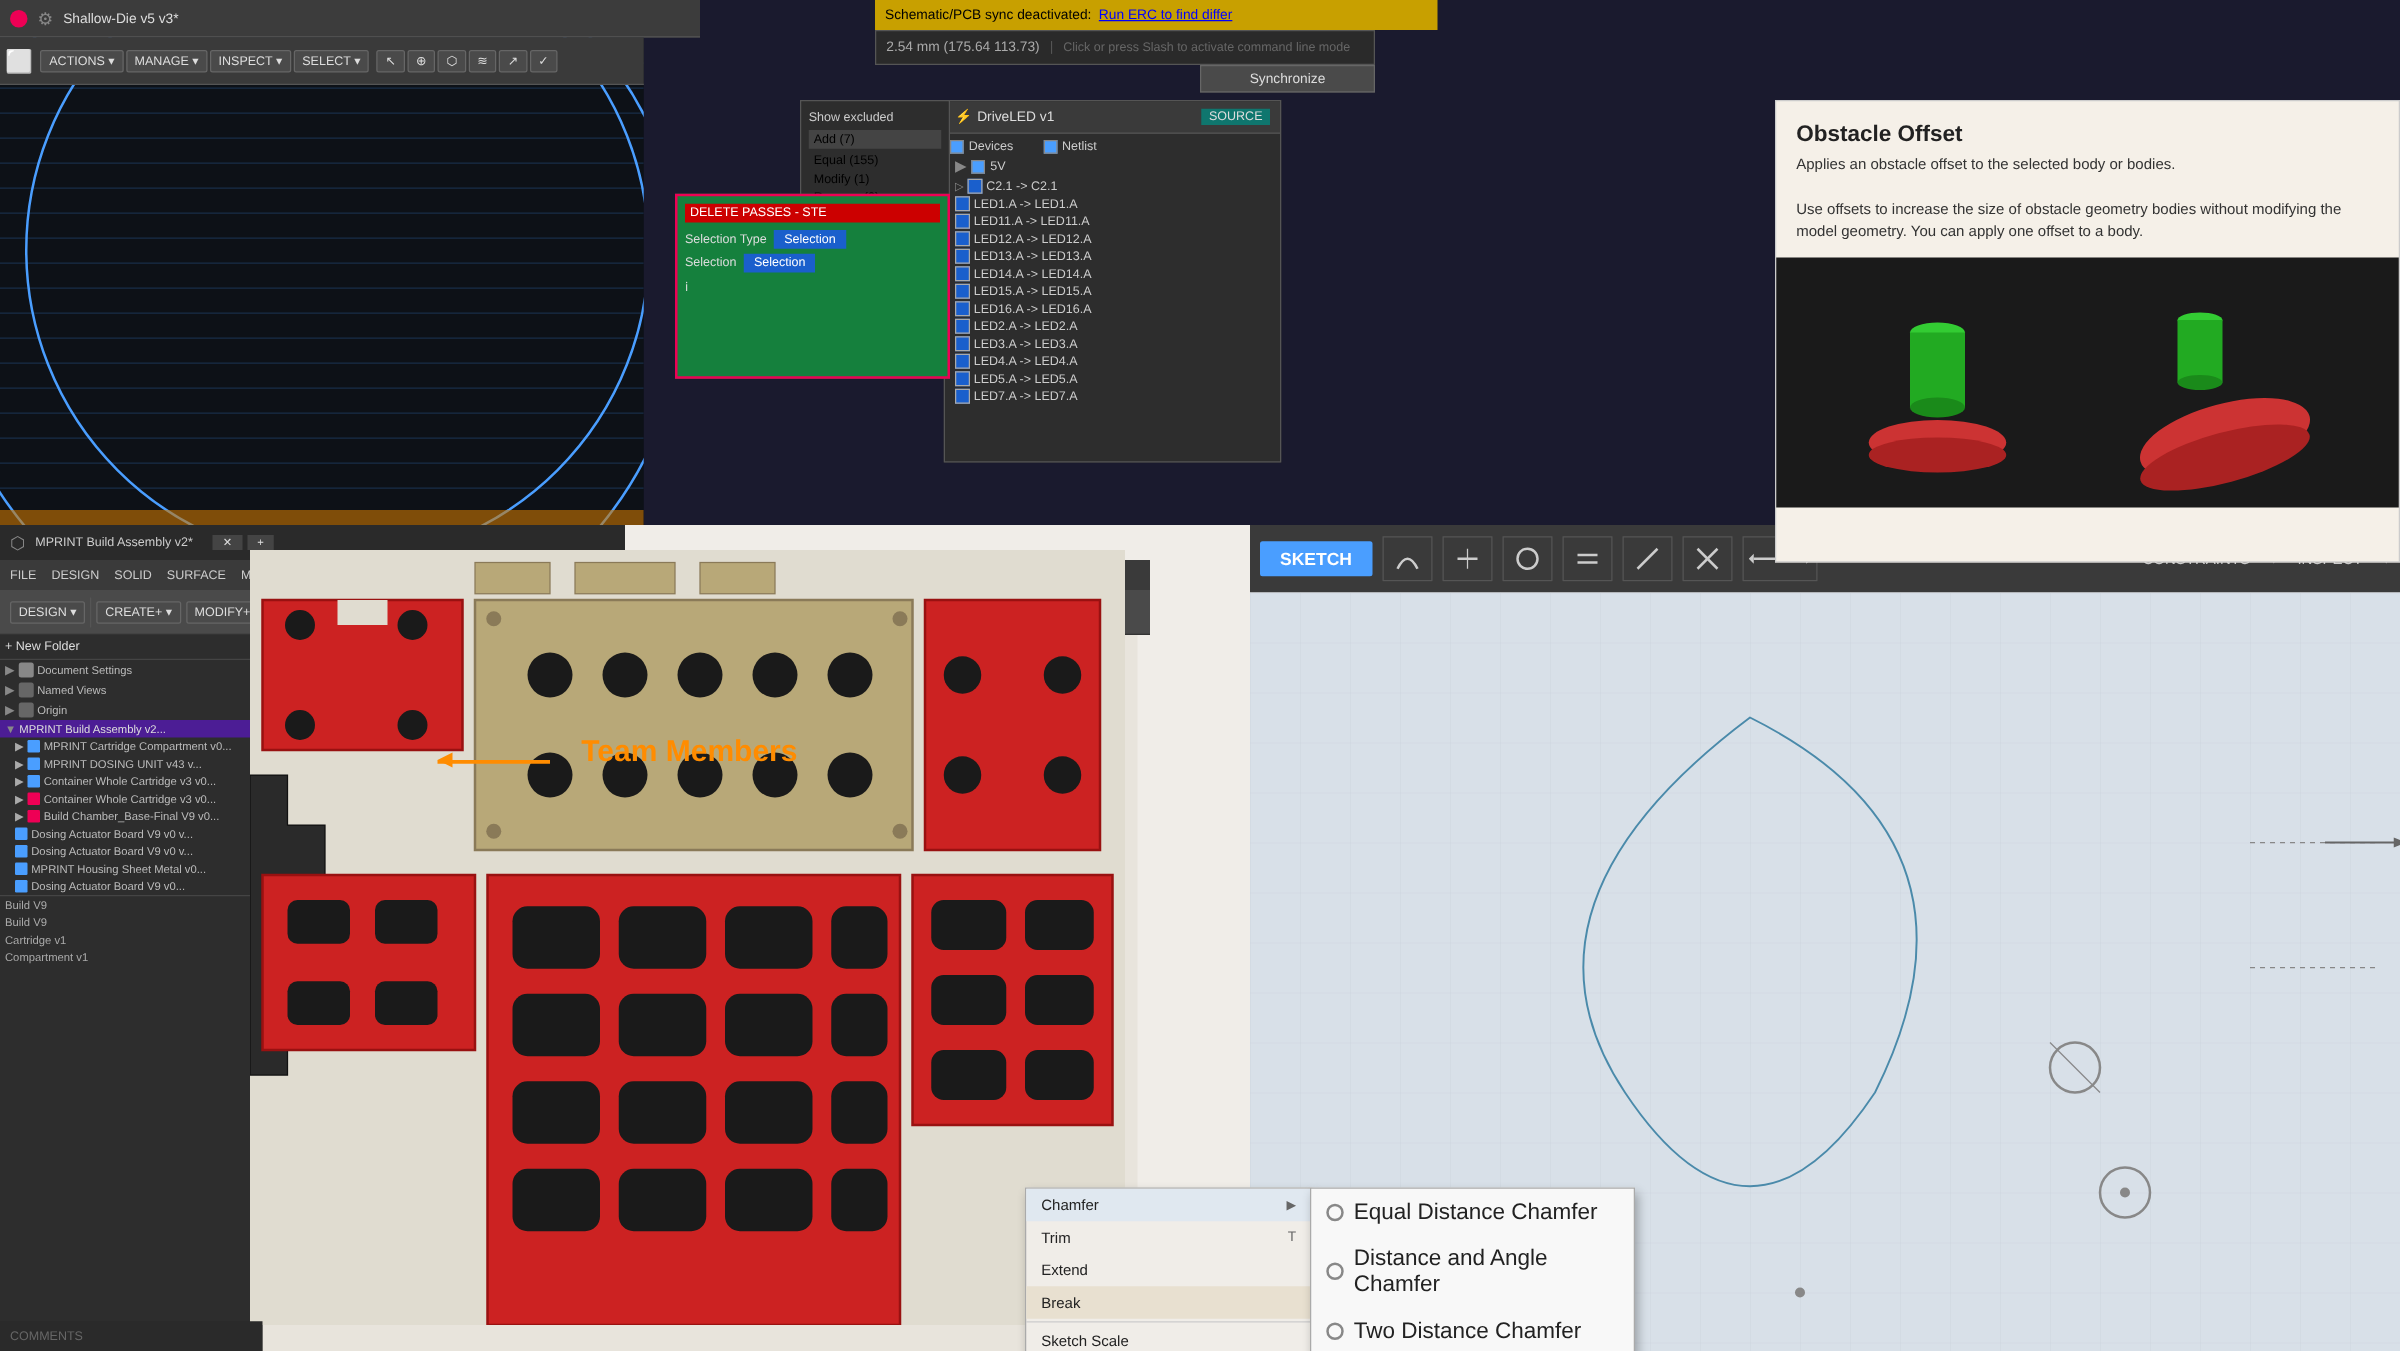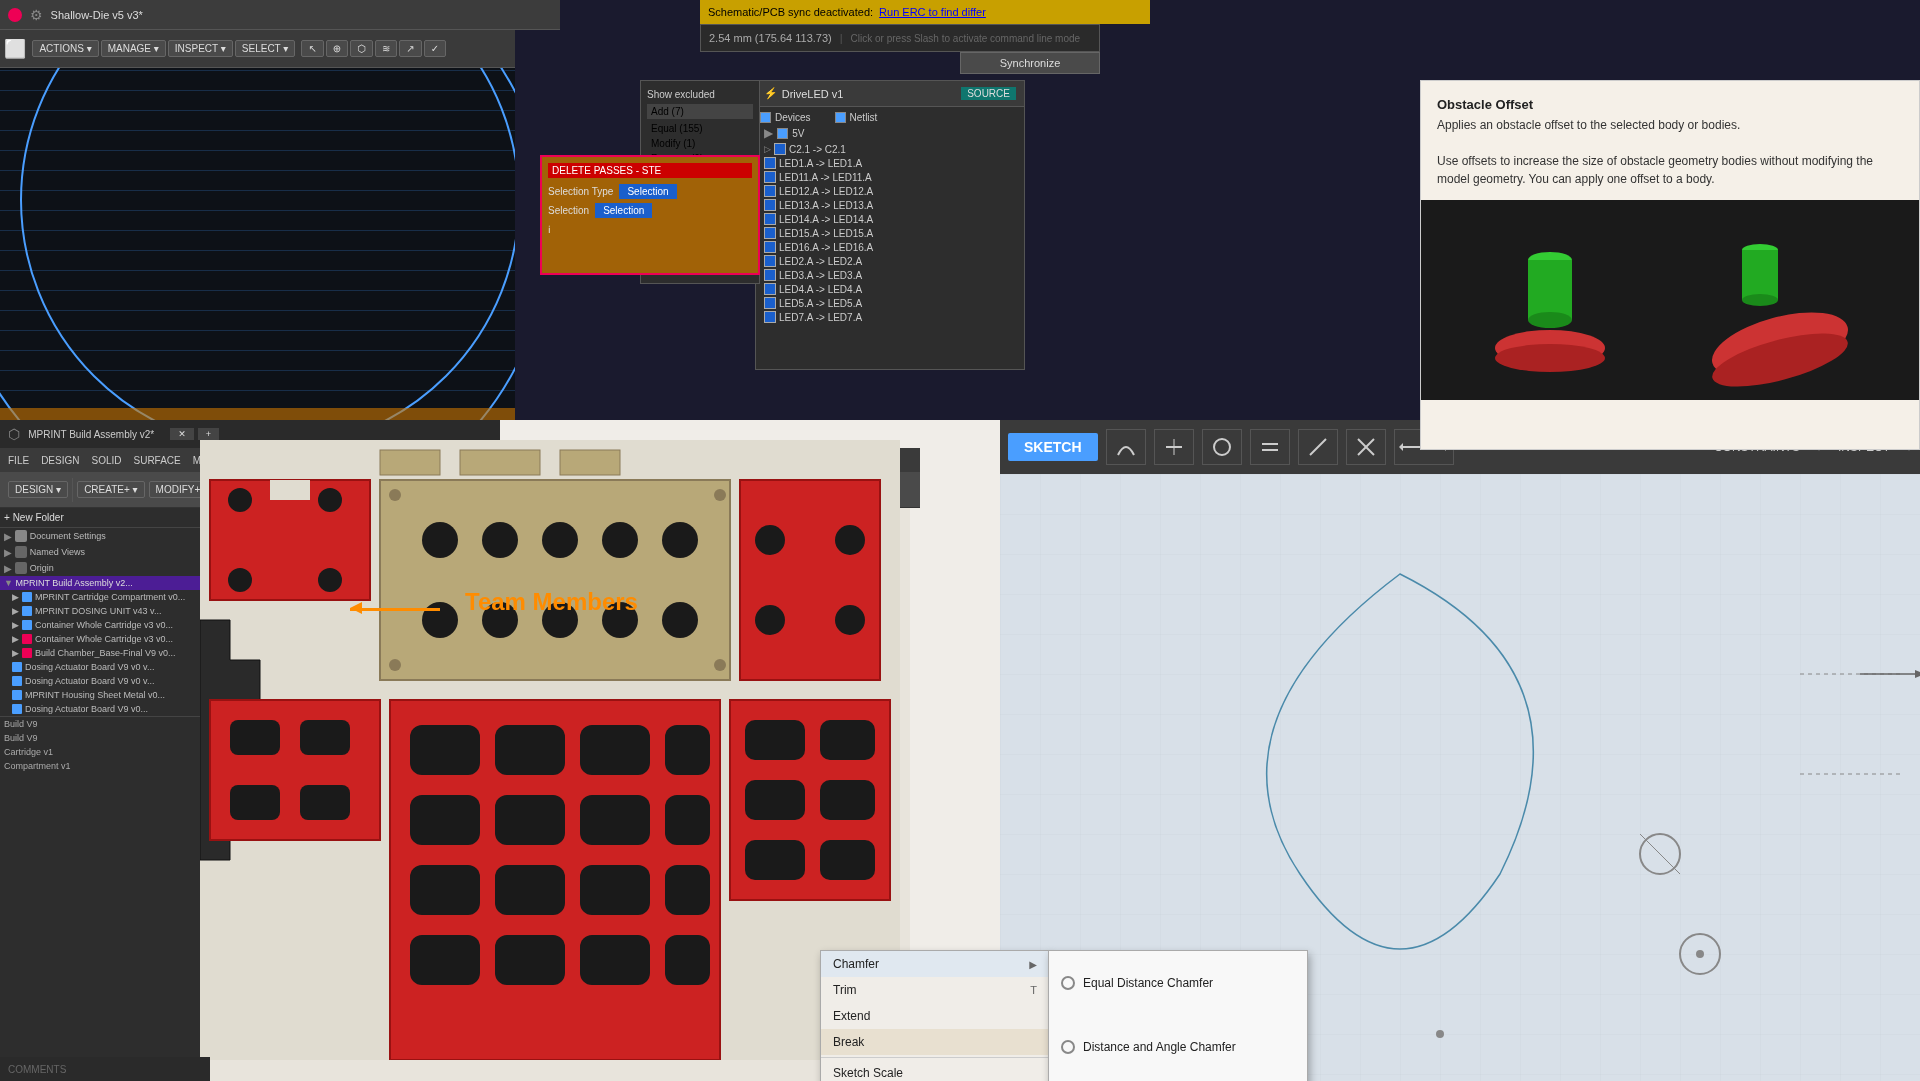--- a/index.html
+++ b/index.html
@@ -84,34 +84,34 @@
     }
     #driveled-content { padding: 4px; }
     .driveled-row { display: flex; align-items: center; gap: 4px; padding: 1px 0; font-size: 10px; color: #ccc; }
     .dled-check { width: 11px; height: 11px; background: #fff; border: 1px solid #888; }
     .dled-check.checked { background: #4a9eff; }
     .dled-item { display: flex; align-items: center; gap: 3px; padding: 1px 4px; }
     .dled-blue-sq { width: 12px; height: 12px; background: #1a5fcc; border: 1px solid #aaa; flex-shrink: 0; }
 
     
     #delete-passes {
-      position: absolute; top: 155px; left: 540px; width: 220px; height: 120px;
-      background: #a16207; border: 2px solid #e05; z-index: 20; padding: 6px;
+      position: absolute; top: 155px; left: 540px; width: 220px; height: 148px;
+      background: #15803d; border: 2px solid #e05; z-index: 20; padding: 6px;
     }
     #delete-passes-title { font-size: 10px; color: #fff; margin-bottom: 4px; background: #c00; padding: 2px 4px; }
     .dp-row { display: flex; align-items: center; gap: 6px; padding: 2px 0; font-size: 10px; color: #ddd; }
     .dp-btn-blue { background: #1a5fcc; border: none; color: #fff; padding: 2px 8px; font-size: 10px; cursor: pointer; }
 
     
     #obstacle-panel {
       position: absolute; top: 80px; right: 0; width: 500px; height: 370px;
       background: #f5f0e8; border: 1px solid #ccc; z-index: 30;
     }
     #obstacle-title {
-      font-size: 13px; font-weight: bold; color: #222; padding: 16px 16px 4px;
+      font-size: 18px; font-weight: bold; color: #222; padding: 16px 16px 4px;
     }
     #obstacle-desc {
       font-size: 12px; color: #333; padding: 0 16px 12px; line-height: 1.5;
     }
     #obstacle-visual {
       background: #1a1a1a; height: 200px; margin: 0; display: flex; align-items: center; justify-content: space-around;
     }
 
     
     #bottom-half {
@@ -222,21 +222,21 @@
     .ctx-shortcut { color: #666; font-size: 11px; }
     .ctx-item.has-sub { background: #e0e8f0; }
 
     
     #chamfer-submenu {
       position: absolute; top: 530px; left: 1048px; width: 260px;
       background: #f8f8f8; border: 1px solid #aaa; z-index: 101;
       box-shadow: 2px 4px 8px rgba(0,0,0,0.3);
     }
     .cham-item {
-      padding: 25px 12px; font-size: 12px; color: #222; cursor: pointer;
+      padding: 8px 12px; font-size: 18px; color: #222; cursor: pointer;
       display: flex; align-items: center; gap: 8px;
     }
     .cham-radio { width: 14px; height: 14px; border: 2px solid #888; border-radius: 50%; flex-shrink: 0; }
 
     
     #fusion-status {
       position: absolute; bottom: 0; left: 0; width: 210px; height: 24px;
       background: #2a2a2a; font-size: 10px; color: #888; display: flex; align-items: center; padding: 0 8px;
     }
   </style>

